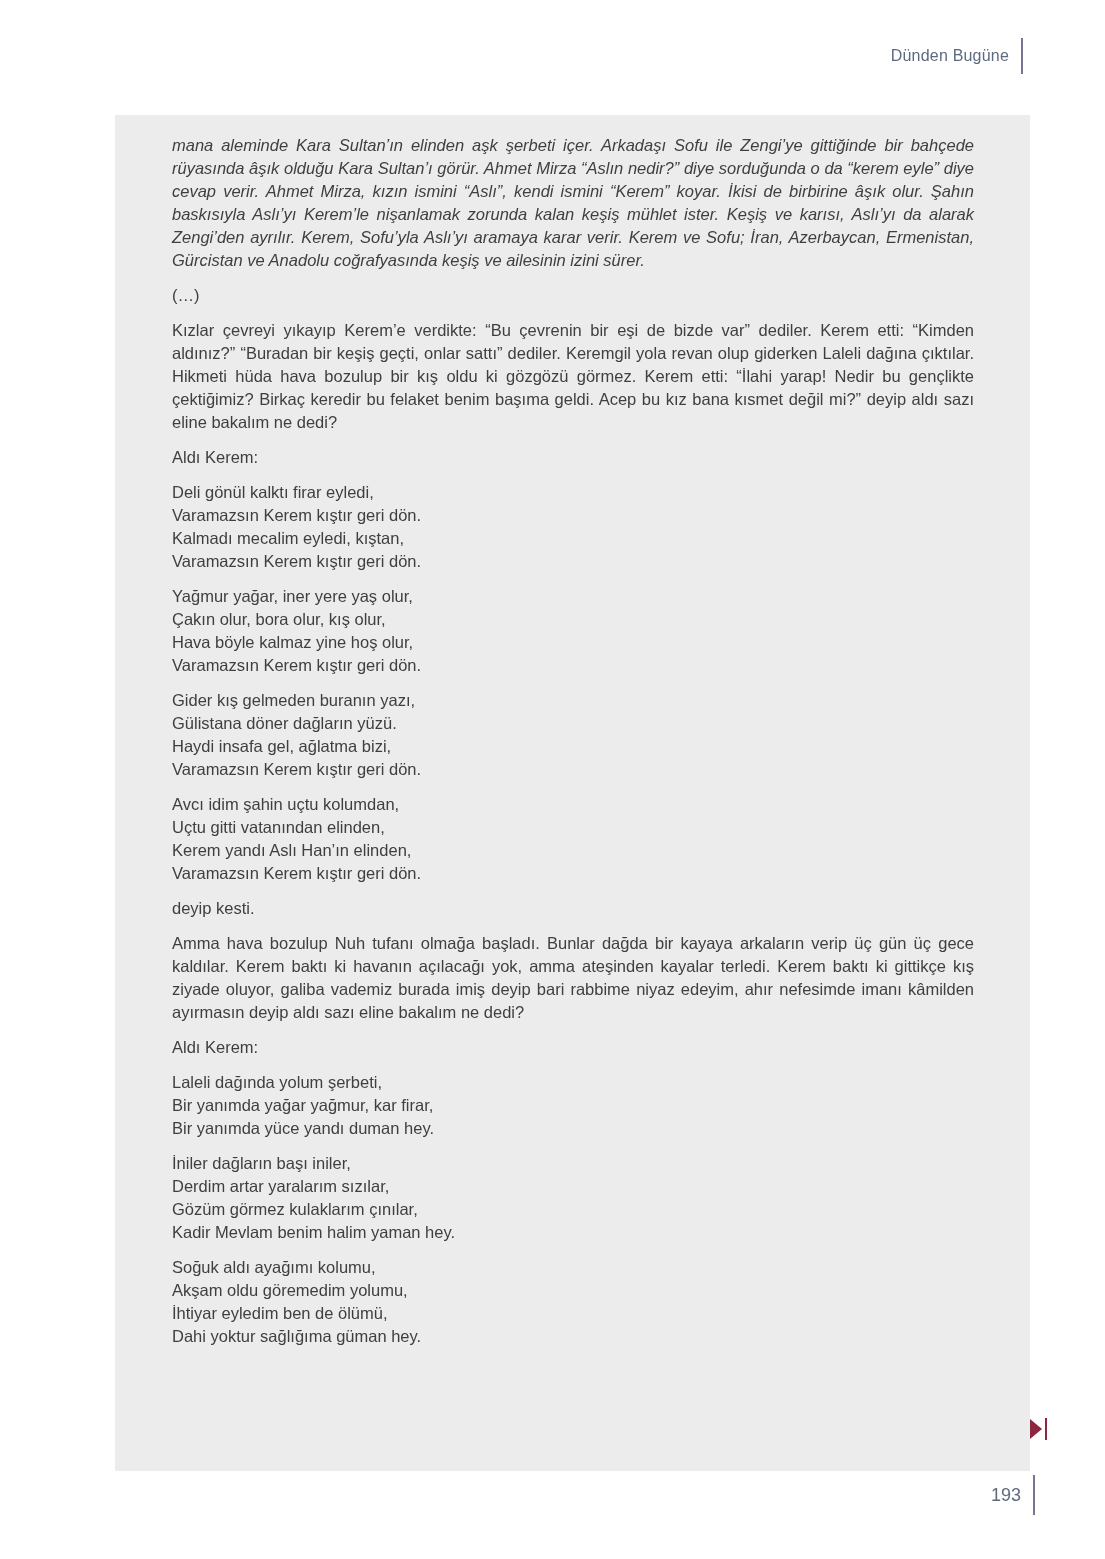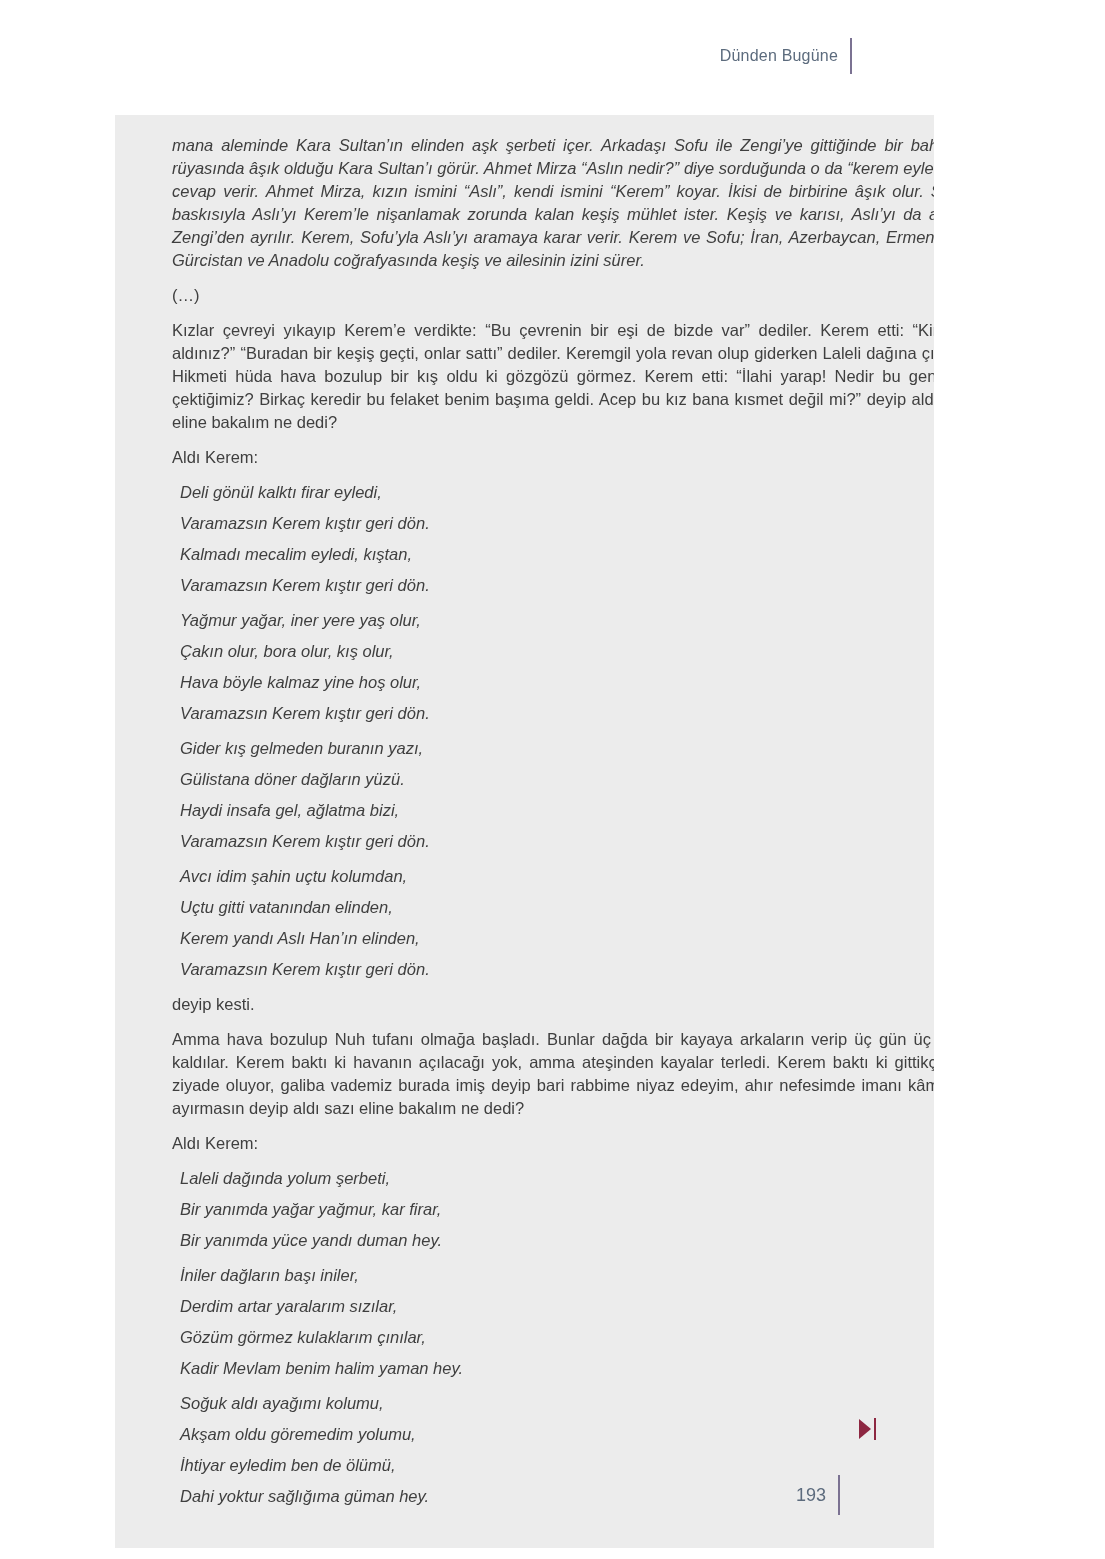--- a/index.html
+++ b/index.html
@@ -3,21 +3,21 @@
 <meta charset="utf-8">
 <style>
   html, body {
     margin: 0;
     padding: 0;
     background: #ffffff;
     font-family: "Liberation Sans", sans-serif;
   }
   .page {
     position: relative;
-    width: 934px;
+    width: 1105px;
     height: 1559px;
     background: #ffffff;
     overflow: hidden;
   }
   
   .page-header {
     position: absolute;
     top: 38px;
     right: 82px;
     display: flex;
@@ -54,28 +54,27 @@
   .justify {
     text-align: justify;
   }
   .italic {
     font-style: italic;
   }
   .stanza {
     margin: 0 0 12px 0;
   }
   .poem-line {
-    margin: 8px;
-    font-style: italic;
+    margin: 0;
   }
   
   .page-footer {
     position: absolute;
     bottom: 44px;
-    right: 94px;
+    right: 70px;
     display: flex;
     align-items: center;
     gap: 12px;
   }
   .footer-number {
     color: #5c6b7d;
     font-size: 18px;
   }
   .footer-rule {
     width: 2px;

